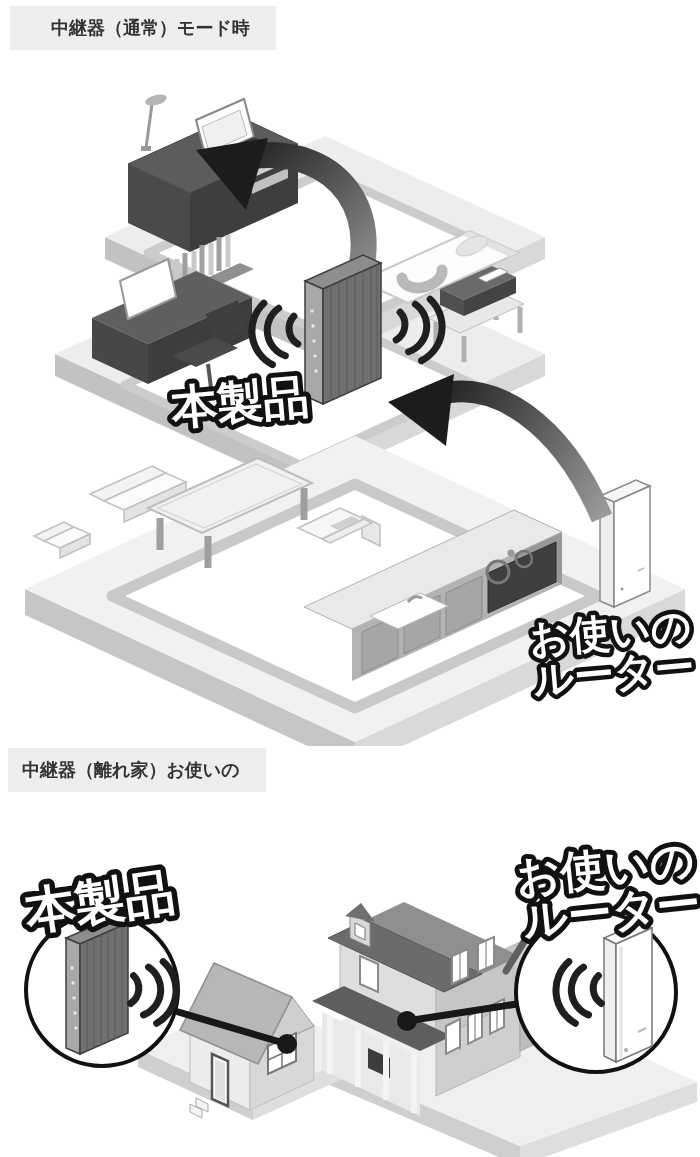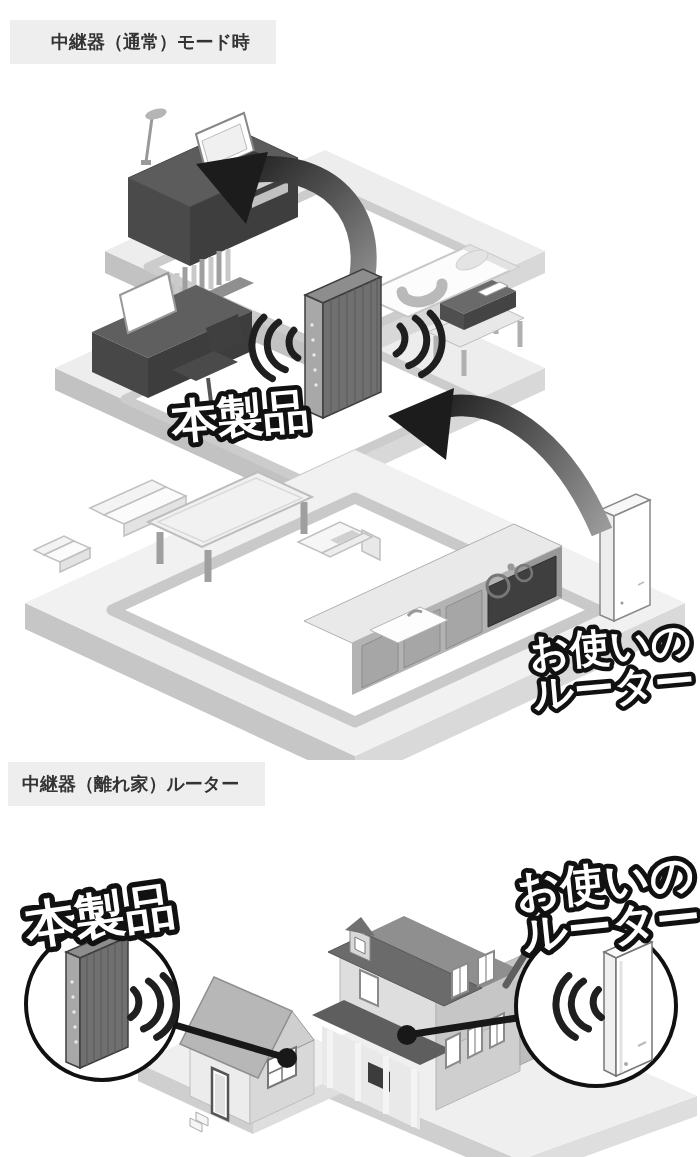--- a/index.html
+++ b/index.html
@@ -1,19 +1,19 @@
 <!DOCTYPE html>
 <html><head>
 <meta charset="utf-8">
 <style>
   html,body{margin:0;padding:0;background:#ffffff;}
   body{width:700px;font-family:"Liberation Sans",sans-serif;}
   .section-header{display:inline-block;background:#eeeeee;color:#333333;
     font-weight:700;font-size:18px;line-height:1;padding:13px 26px 13px 14px;}
-  .hdr1{margin:20px 0 0 10px;padding-left:41px;}
+  .hdr1{margin:6px 0 0 10px;padding-left:41px;}
   .hdr2{margin:2px 0 0 8px;}
   svg{display:block;}
   .callout-label{font-family:"DejaVu Sans","Liberation Sans",sans-serif;font-weight:700;
     fill:#ffffff;stroke:#111111;paint-order:stroke;stroke-linejoin:round;text-anchor:middle;}
 </style>
 </head>
 <body>
 
 <div>
   <div class="section-header hdr1">中継器（通常）モード時</div>
@@ -204,21 +204,21 @@
 
     <text class="callout-label" x="240" y="362" font-size="46" stroke-width="10" transform="rotate(-5 240 346)">本製品</text>
     <g transform="rotate(-5 612 596)">
       <text class="callout-label" x="612" y="590" font-size="40" stroke-width="9">お使いの</text>
       <text class="callout-label" x="612" y="631" font-size="40" stroke-width="9">ルーター</text>
     </g>
   </svg>
 </div>
 
 <div>
-  <div class="section-header hdr2">中継器（離れ家）ルーター</div>
+  <div class="section-header hdr2">中継器（離れ家）お使いの</div>
 
   <svg width="700" height="345" viewBox="0 0 700 345" style="margin-top:24px">
 
     <g>
       <polygon points="285,230 520,330 520,350 285,250" fill="#cfcfcf"></polygon>
       <polygon points="520,330 697,266 697,286 520,350" fill="#dedede"></polygon>
       <polygon points="455,155 697,266 520,330 285,230" fill="#efefef"></polygon>
     </g>
     <g>
       <polygon points="138,233 253,286 253,304 138,251" fill="#cfcfcf"></polygon>

